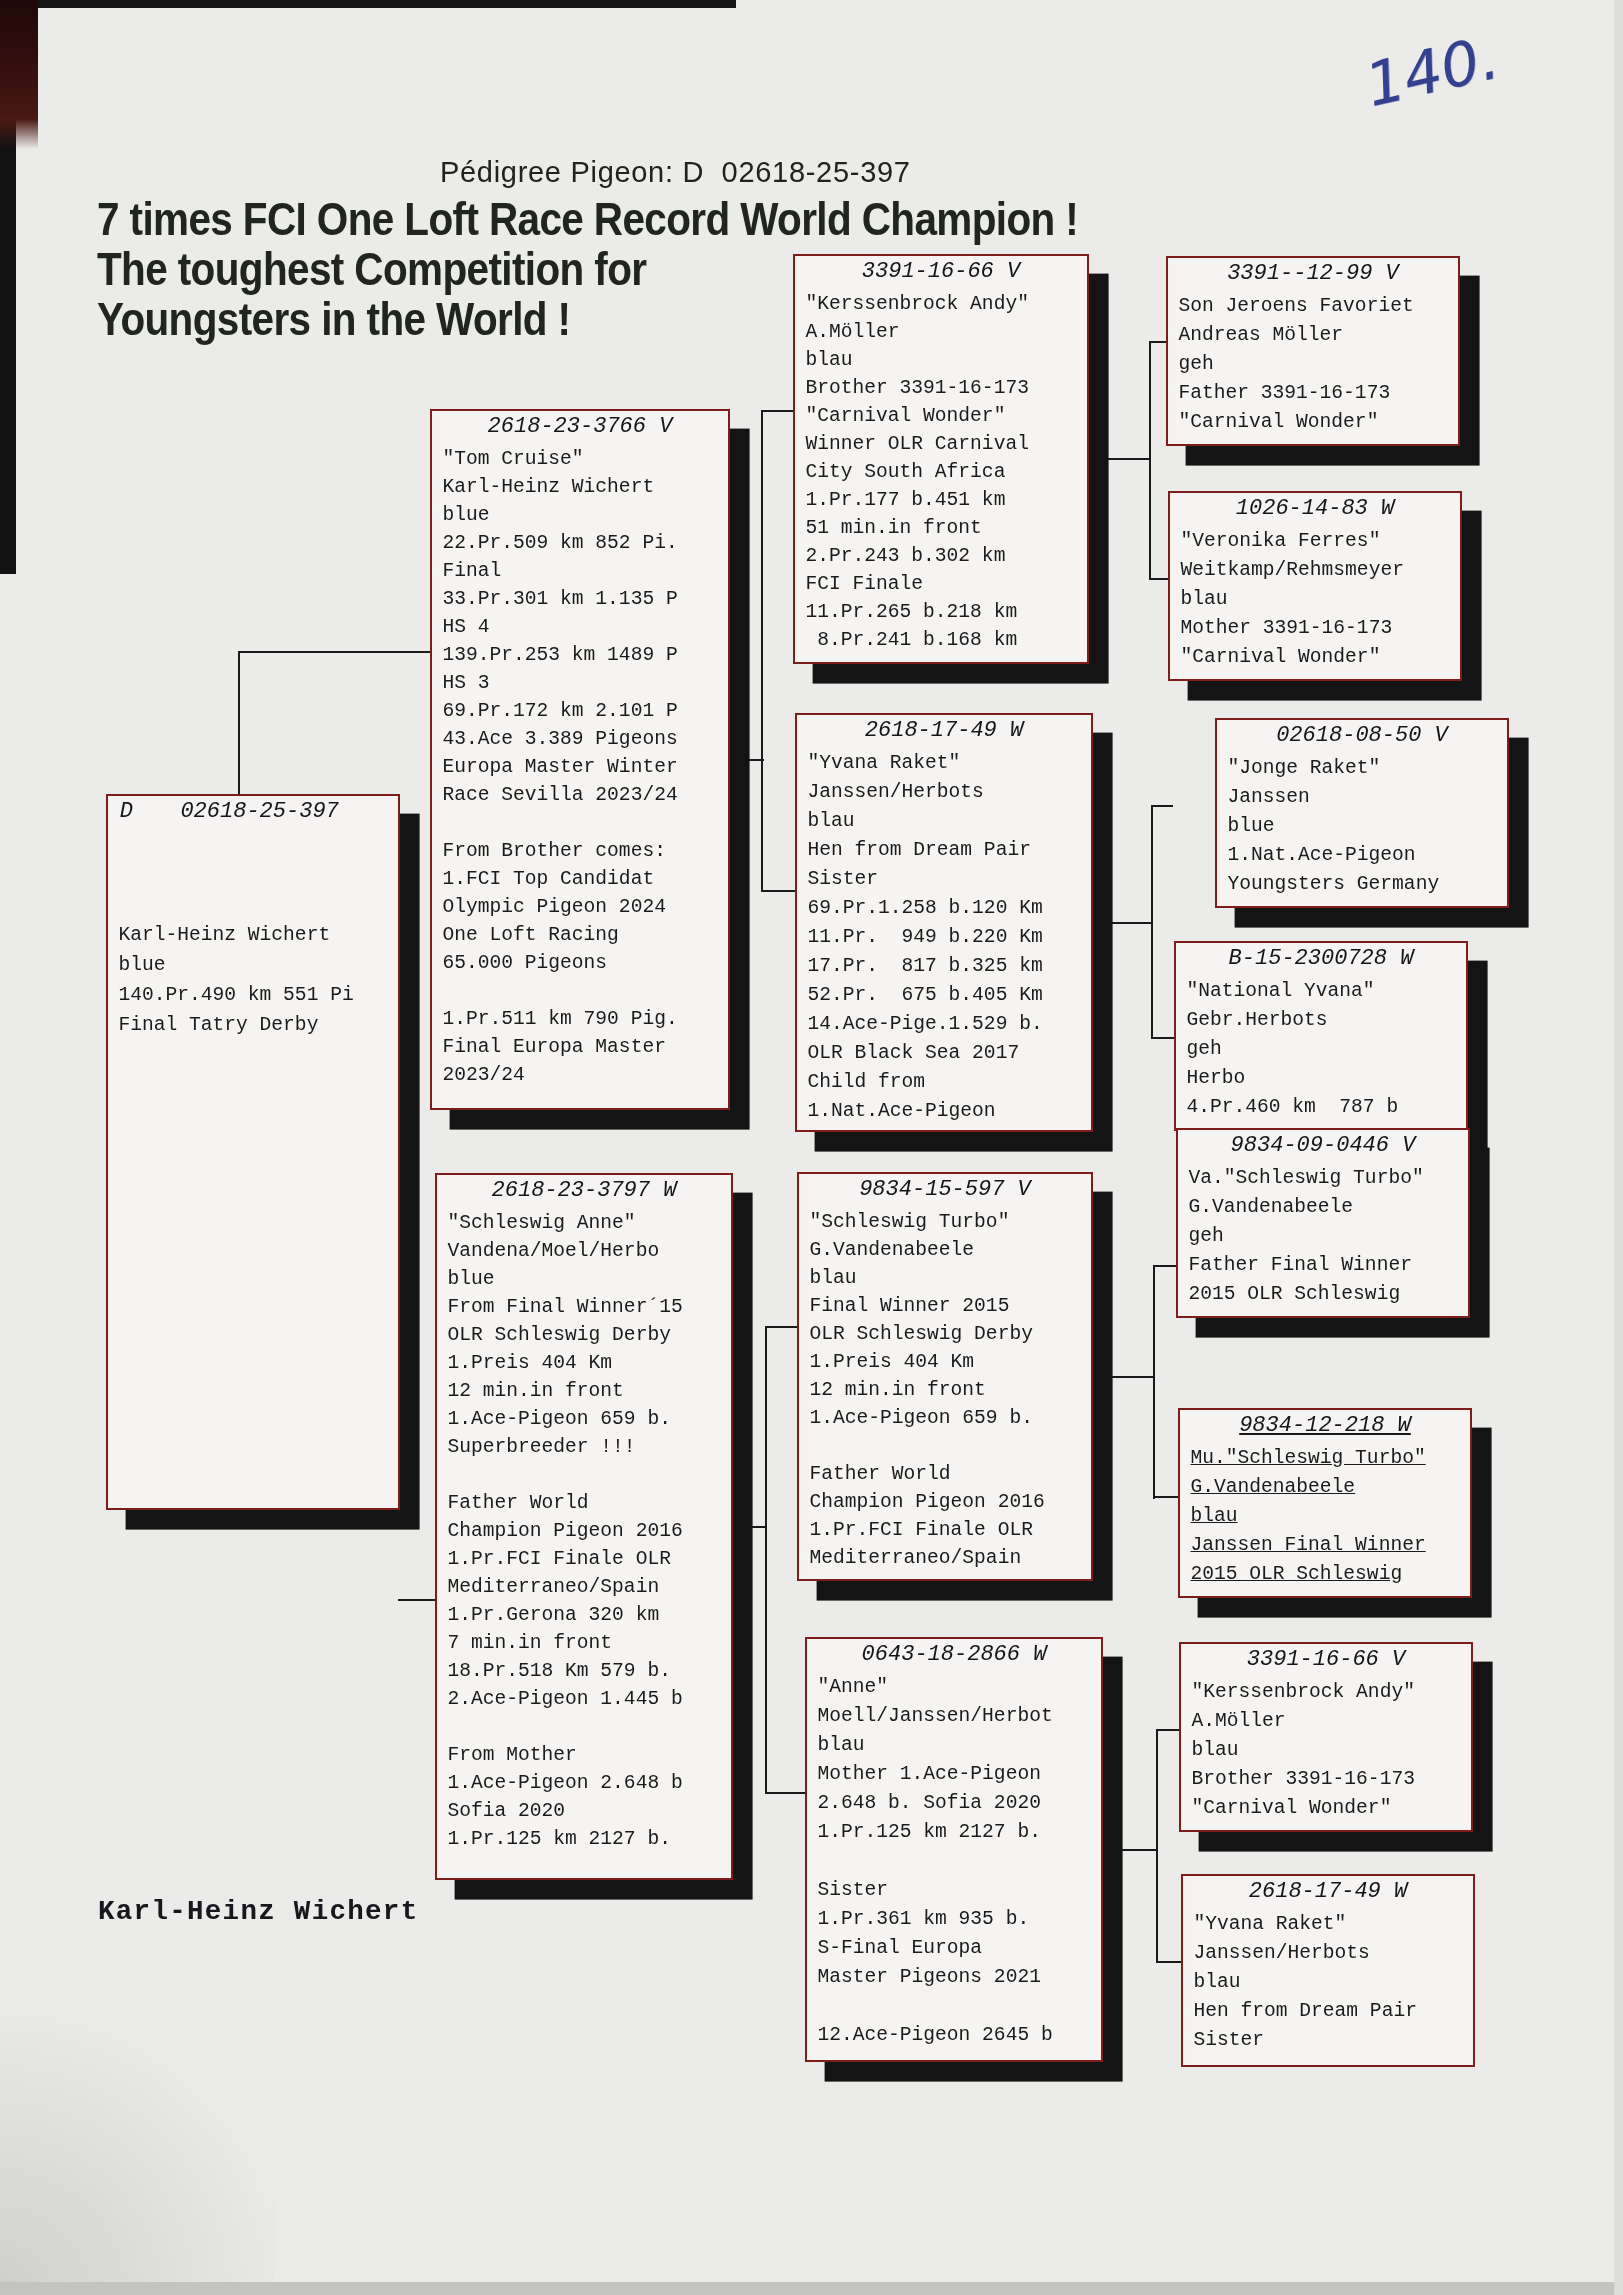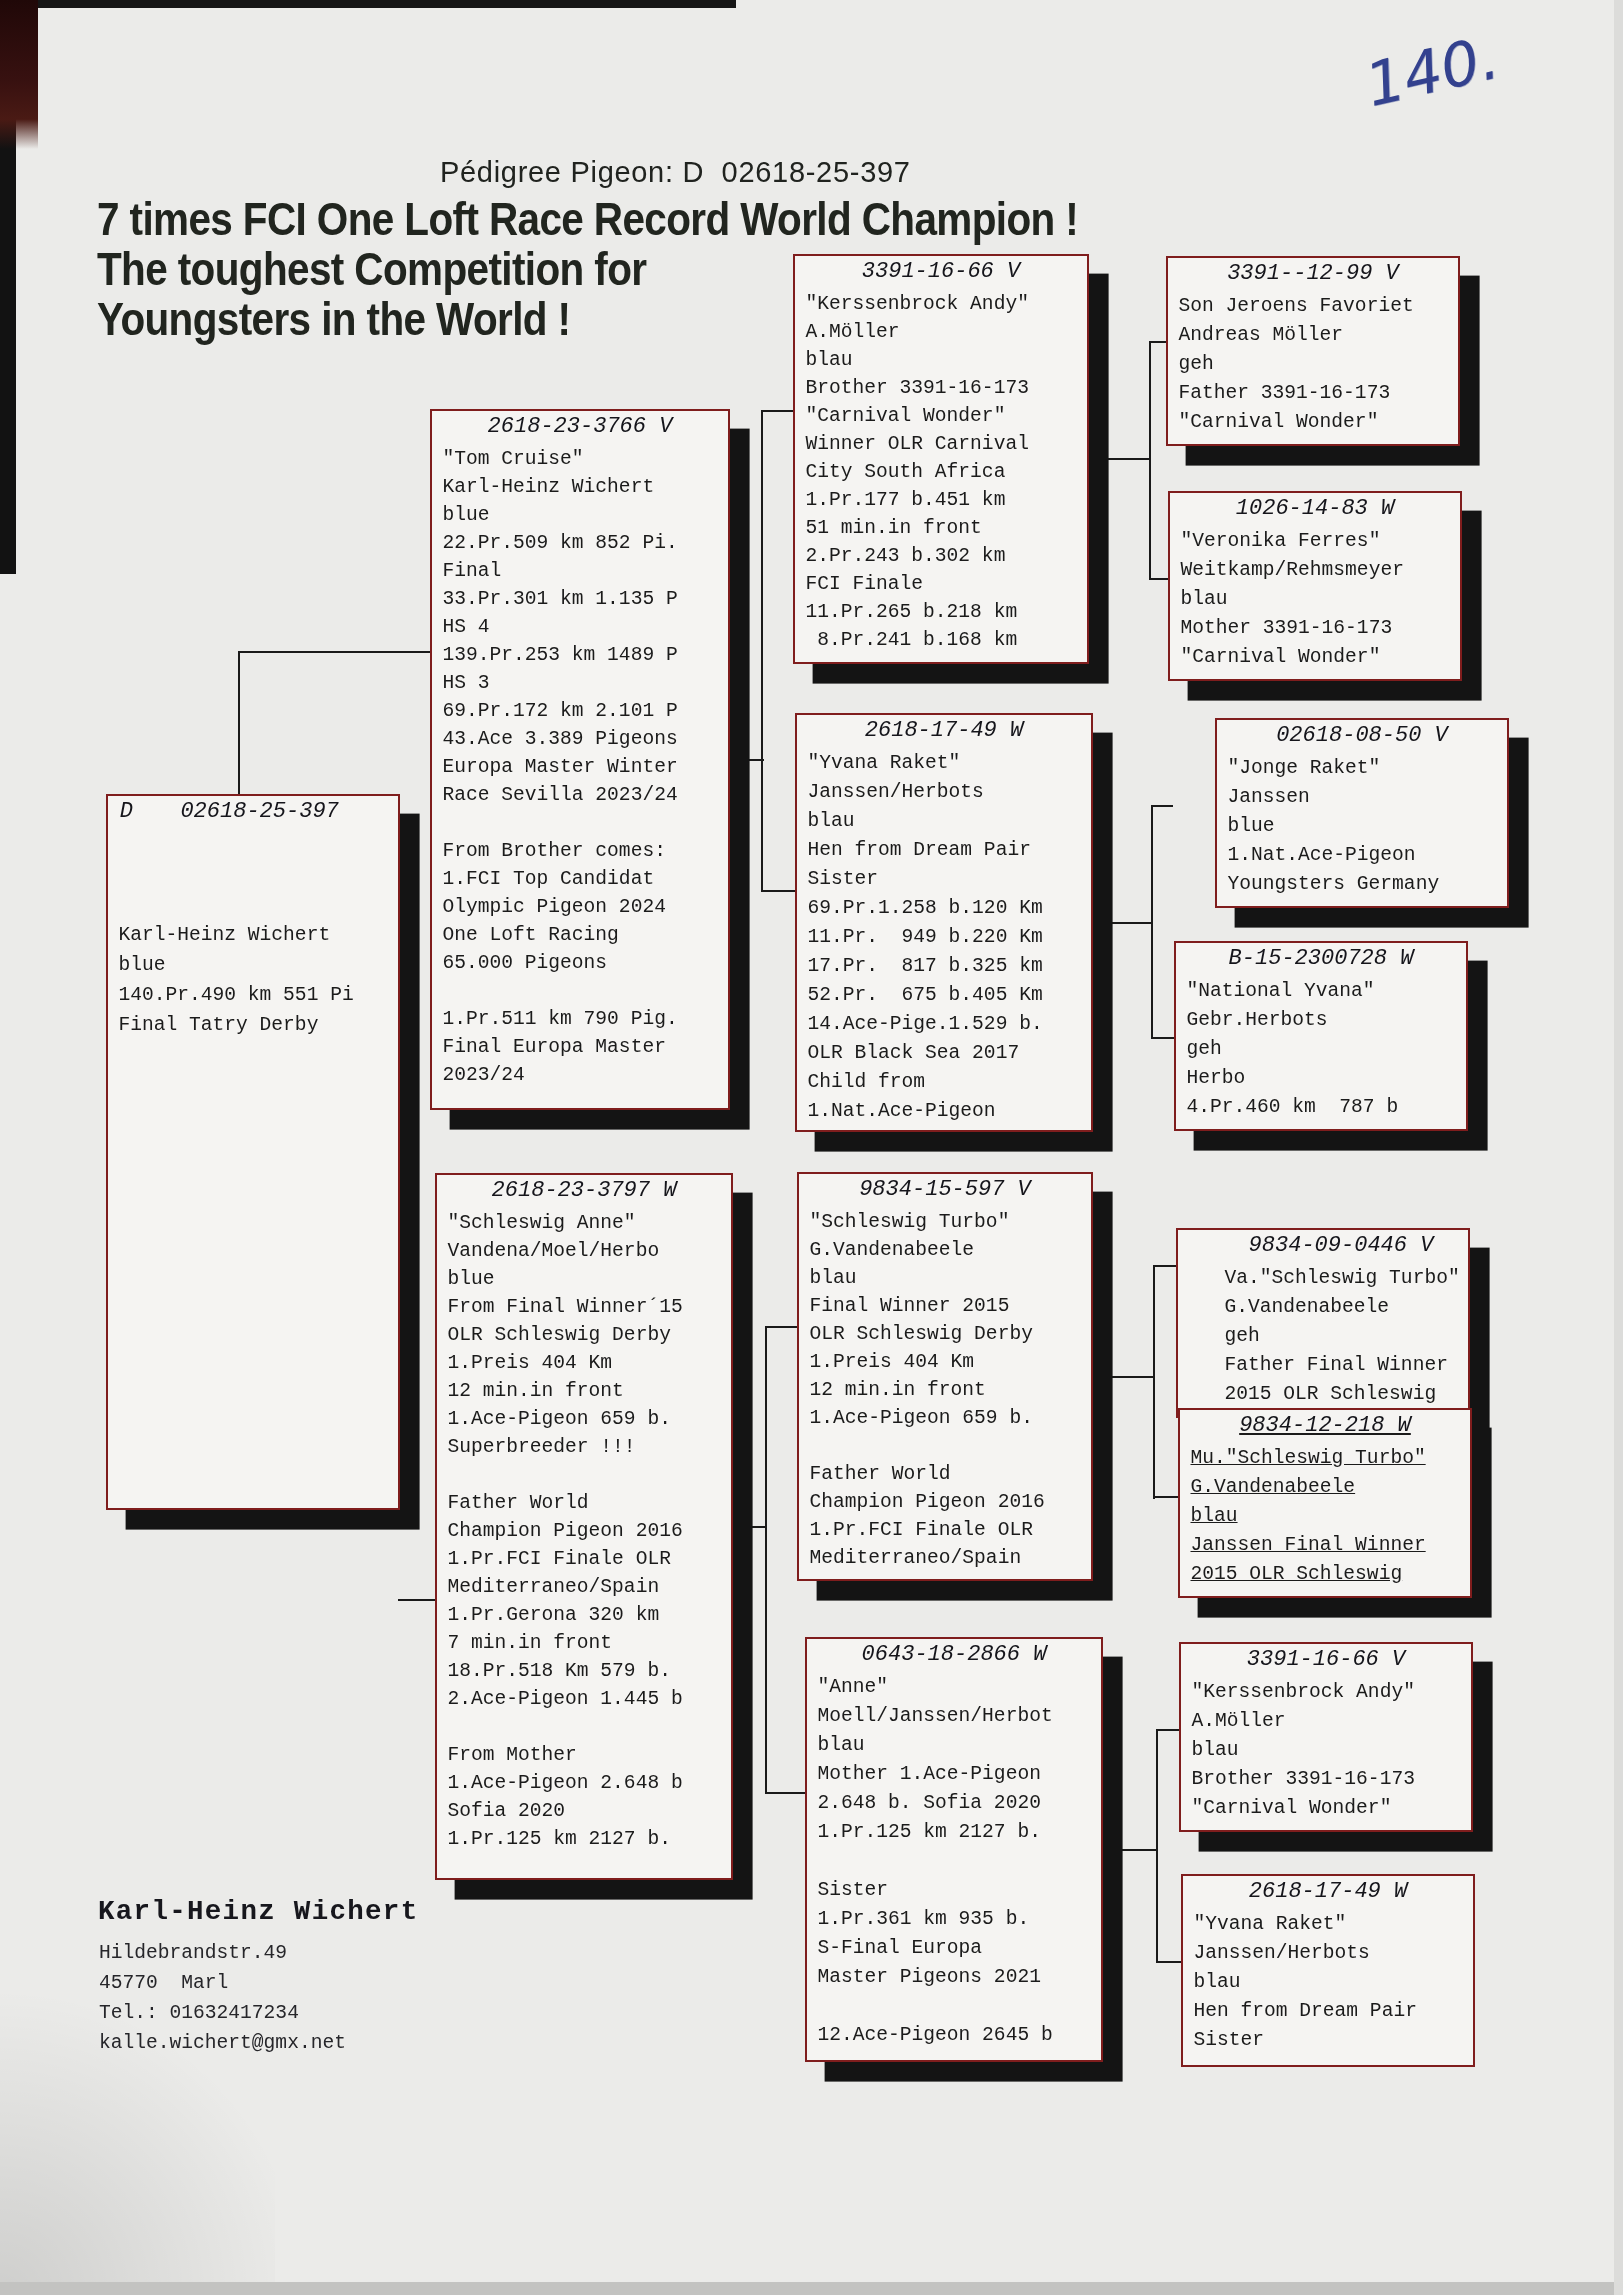--- a/index.html
+++ b/index.html
@@ -170,37 +170,36 @@
   <div class="pbox" style="left:1171px; top:718px; width:294px; height:190px;margin-left:44px;">
     <div class="pbox-header">02618-08-50 V</div>
     <div class="pbox-lines" style="line-height:29px;"><div class="box-line">"Jonge Raket"</div><div class="box-line">Janssen</div><div class="box-line">blue</div><div class="box-line">1.Nat.Ace-Pigeon</div><div class="box-line">Youngsters Germany</div></div>
   </div>
 
   <div class="pbox" style="left:1174px; top:941px; width:294px; height:190px;">
     <div class="pbox-header">B-15-2300728 W</div>
     <div class="pbox-lines" style="line-height:29px;"><div class="box-line">"National Yvana"</div><div class="box-line">Gebr.Herbots</div><div class="box-line">geh</div><div class="box-line">Herbo</div><div class="box-line">4.Pr.460 km  787 b</div></div>
   </div>
 
-  <div class="pbox" style="left:1176px; top:1228px; width:294px; height:190px;padding-left:36px;">
+  <div class="pbox" style="left:1176px; top:1128px; width:294px; height:190px;">
     <div class="pbox-header">9834-09-0446 V</div>
     <div class="pbox-lines" style="line-height:29px;"><div class="box-line">Va."Schleswig Turbo"</div><div class="box-line">G.Vandenabeele</div><div class="box-line">geh</div><div class="box-line">Father Final Winner</div><div class="box-line">2015 OLR Schleswig</div></div>
   </div>
 
   <div class="pbox" style="left:1178px; top:1408px; width:294px; height:190px;text-decoration:underline;">
     <div class="pbox-header">9834-12-218 W</div>
     <div class="pbox-lines" style="line-height:29px;"><div class="box-line">Mu."Schleswig Turbo"</div><div class="box-line">G.Vandenabeele</div><div class="box-line">blau</div><div class="box-line">Janssen Final Winner</div><div class="box-line">2015 OLR Schleswig</div></div>
   </div>
 
   <div class="pbox" style="left:1179px; top:1642px; width:294px; height:190px;">
     <div class="pbox-header">3391-16-66 V</div>
     <div class="pbox-lines" style="line-height:29px;"><div class="box-line">"Kerssenbrock Andy"</div><div class="box-line">A.Möller</div><div class="box-line">blau</div><div class="box-line">Brother 3391-16-173</div><div class="box-line">"Carnival Wonder"</div></div>
   </div>
 
   <div class="pbox" style="left:1181px; top:1874px; width:294px; height:193px; box-shadow:none;">
     <div class="pbox-header">2618-17-49 W</div>
     <div class="pbox-lines" style="line-height:29px;"><div class="box-line">"Yvana Raket"</div><div class="box-line">Janssen/Herbots</div><div class="box-line">blau</div><div class="box-line">Hen from Dream Pair</div><div class="box-line">Sister</div></div>
   </div>
 
   <div class="contact-name">Karl-Heinz Wichert</div>
-  <div class="contact-lines"><div class="box-line">Hildebrandstr.49</div><div class="box-line">45770  Marl</div><div class="box-line">Tel.: 01632417234</div><div class="box-line">kalle.wichert@gmx.net</div></div>
 
 </div>
 
 
 </body></html>

